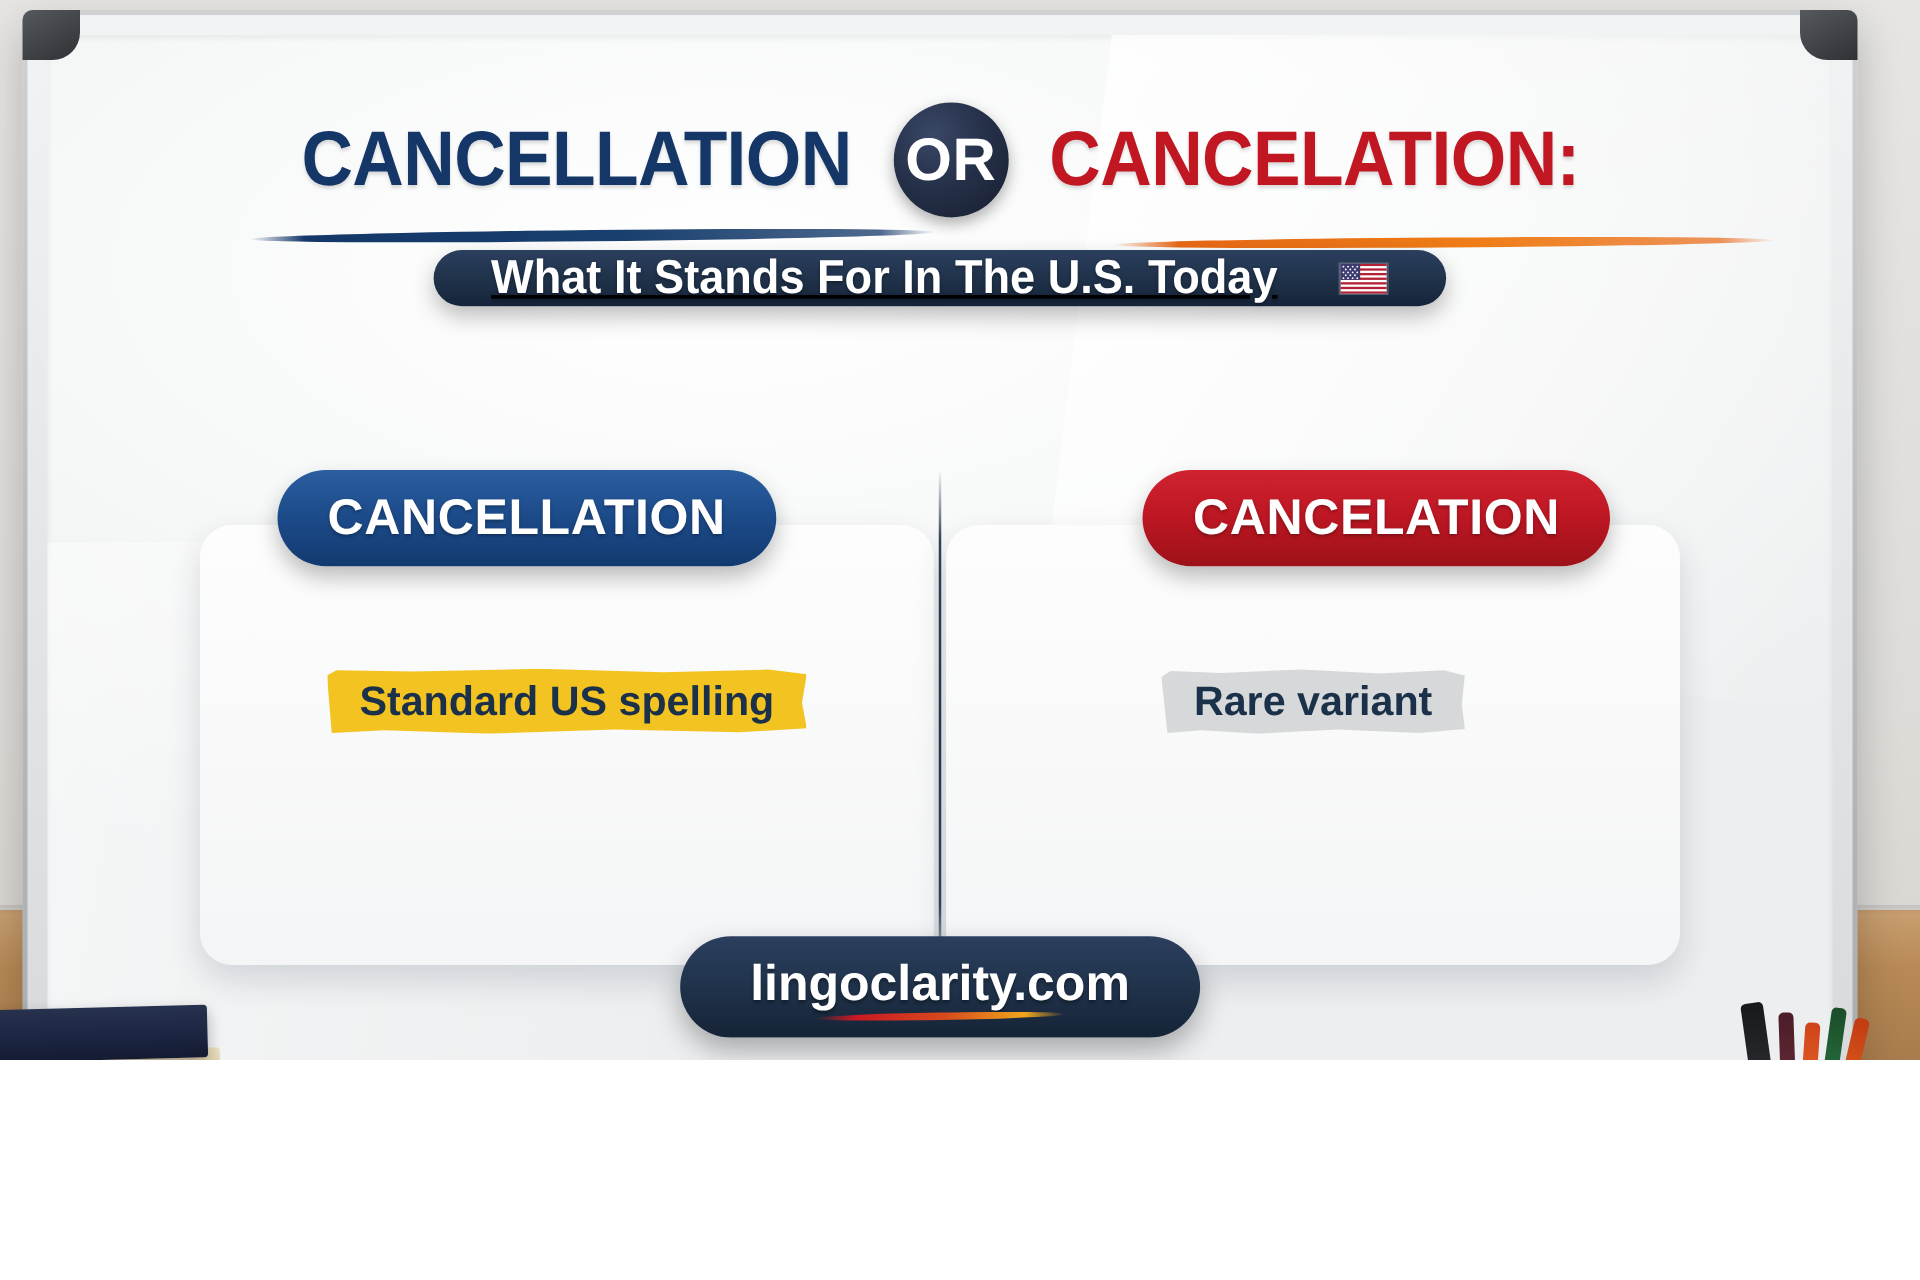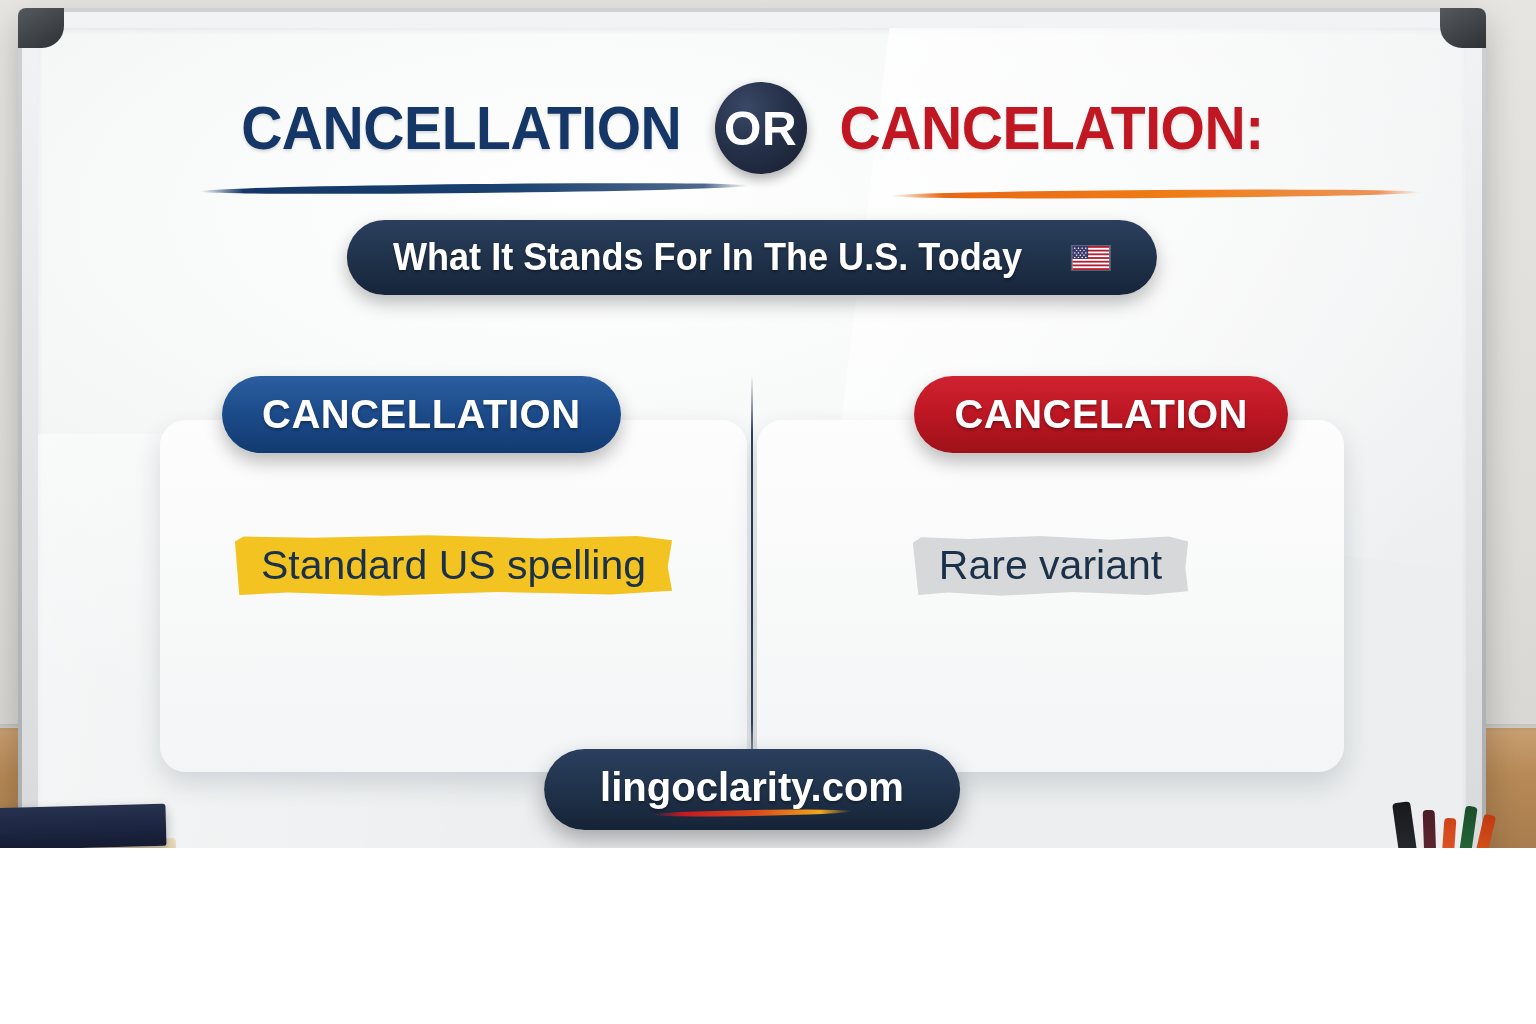--- a/index.html
+++ b/index.html
@@ -170,29 +170,30 @@
     left: 872px; top: 182px; width: 530px; height: 8px;
     background: linear-gradient(90deg, rgba(232,104,22,0) 0%, #e86816 10%, #ef7d16 55%, rgba(232,104,22,0.7) 92%, rgba(232,104,22,0) 100%);
     transform: rotate(-0.4deg);
   }
 
   
   .subtitle-pill {
     position: absolute;
     left: 50%;
     transform: translateX(-50%);
-    top: 212px;
-    padding: 16px 46px;
+    top: 192px;
+    padding: 1px 46px;
     border-radius: 40px;
     background: linear-gradient(180deg,#2b3f5e 0%, #1e3047 60%, #16243a 100%);
     box-shadow: 0 8px 18px rgba(0,0,0,0.26);
     display: flex;
     align-items: center;
     gap: 16px;
     white-space: nowrap;
+    text-decoration: underline;
   }
   .subtitle-pill .sub-text {
     color: #ffffff;
     font-size: 38px;
     font-weight: bold;
     transform: scaleX(0.95);
     transform-origin: left center;
     text-shadow: 0 2px 3px rgba(0,0,0,0.35);
   }
   .flag {
@@ -272,22 +273,22 @@
     padding: 12px 26px 14px 26px;
   }
   .highlight .mark {
     position: absolute;
     left: 0; right: 0; top: 4px; bottom: 6px;
     z-index: 0;
   }
   .highlight .label {
     position: relative;
     z-index: 1;
-    font-size: 41px;
-    font-weight: normal;
+    font-size: 33px;
+    font-weight: bold;
     color: #1b3049;
     white-space: nowrap;
   }
   .mark-yellow {
     background: #f3c421;
     clip-path: polygon(0% 12%, 2% 4%, 18% 6%, 44% 2%, 70% 7%, 92% 3%, 100% 10%, 99% 52%, 100% 90%, 86% 96%, 60% 92%, 34% 98%, 12% 93%, 1% 97%);
   }
   .mark-grey {
     background: #d6d8da;
     clip-path: polygon(0% 14%, 3% 5%, 20% 8%, 46% 3%, 72% 9%, 93% 4%, 100% 12%, 99% 54%, 100% 91%, 85% 97%, 58% 92%, 32% 98%, 13% 93%, 2% 97%);

